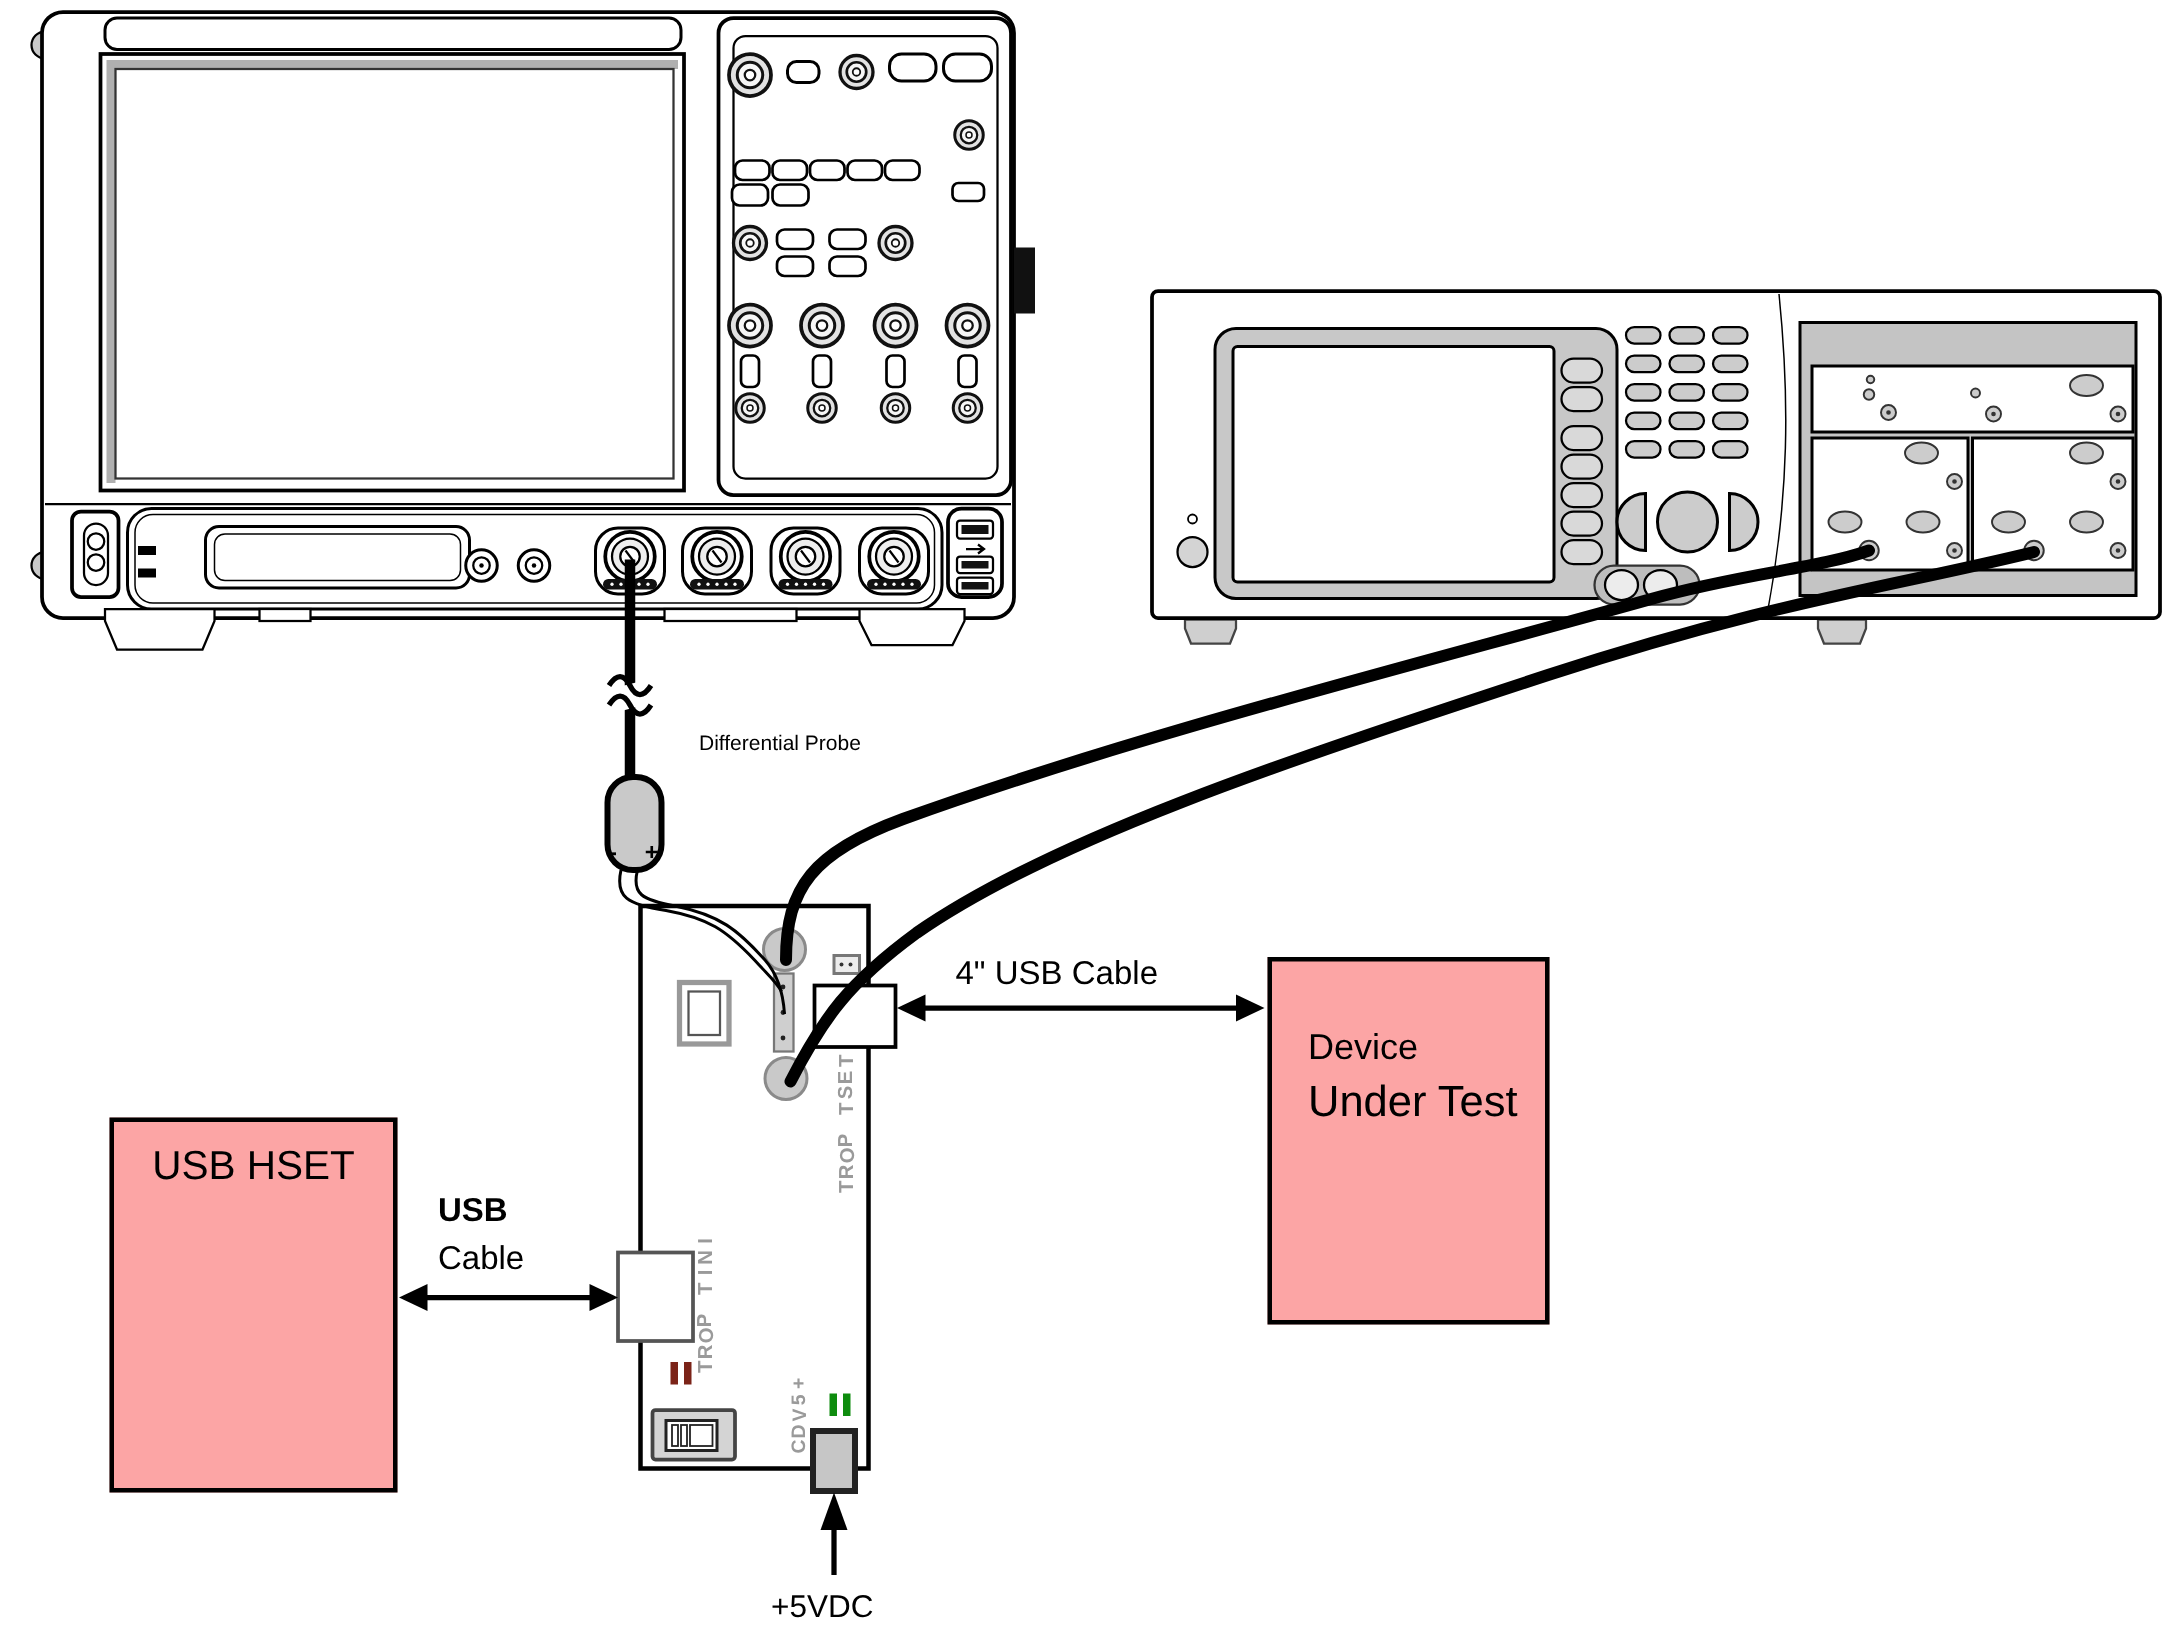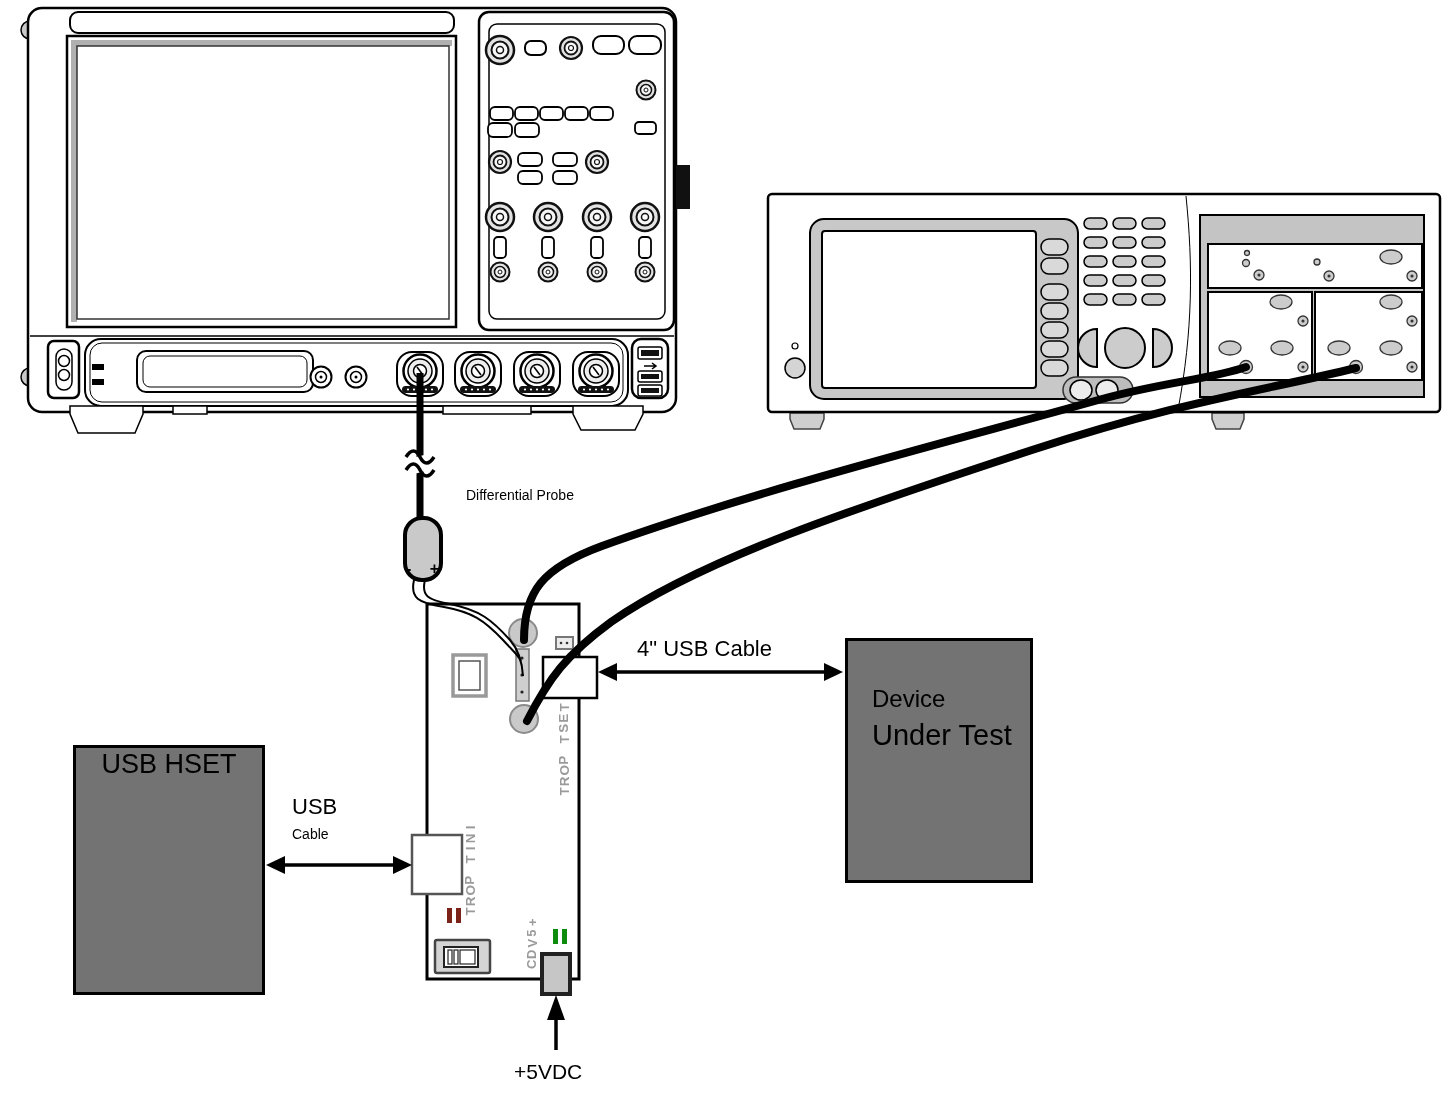--- a/index.html
+++ b/index.html
@@ -1,20 +1,20 @@
 <!DOCTYPE html>
 <html><head>
 <meta charset="utf-8">
 <style>
   html,body{margin:0;padding:0;background:#fff;}
   #stage{position:relative;width:1454px;height:1094px;background:#fff;overflow:hidden;
          font-family:"Liberation Sans",sans-serif;color:#000;}
   #scene{position:absolute;left:0;top:0;}
   .lbl{position:absolute;white-space:pre;}
-  .box{position:absolute;border:3px solid #000;background:#737373;box-sizing:border-box;}
+  .box{position:absolute;border:3px solid #000;background:#fca5a5;box-sizing:border-box;}
   .vtext{position:absolute;display:flex;flex-direction:column;align-items:center;
          color:#9a9a9a;font-size:13.5px;font-weight:bold;}
   .vtext span{height:10.5px;line-height:10.5px;display:block;transform:rotate(-90deg);}
   .polarity{position:absolute;font-size:16px;font-weight:bold;letter-spacing:7px;color:#000;}
 </style>
 </head>
 <body>
 
 <div id="stage">
 
@@ -262,32 +262,32 @@
     <polygon points="843,672 824,663 824,681"></polygon>
     <line x1="280" y1="865" x2="398" y2="865" stroke="#000" stroke-width="3.5"></line>
     <polygon points="266,865 285,856 285,874"></polygon>
     <polygon points="412,865 393,856 393,874"></polygon>
     <line x1="556" y1="1050" x2="556" y2="1010" stroke="#000" stroke-width="3.5"></line>
     <polygon points="556,995 547,1020 565,1020"></polygon>
   </g>
 </svg>
 
   <div class="box" style="left:73px;top:745px;width:192px;height:250px;">
-    <div class="lbl" style="left:0;right:0;top:1px;text-align:center;font-size:27px;">USB HSET</div>
+    <div class="lbl" style="left:0;right:0;top:14px;text-align:center;font-size:27px;">USB HSET</div>
   </div>
 
   <div class="box" style="left:845px;top:638px;width:188px;height:245px;">
     <div class="lbl" style="left:24px;top:44px;font-size:24px;">Device</div>
     <div class="lbl" style="left:24px;top:78px;font-size:29px;">Under Test</div>
   </div>
 
   <div class="lbl" style="left:466px;top:487px;font-size:14px;">Differential Probe</div>
   <div class="lbl" style="left:637px;top:636px;font-size:22px;">4" USB Cable</div>
-  <div class="lbl" style="left:292px;top:794px;font-size:22px;">USB</div>
-  <div class="lbl" style="left:292px;top:826px;font-size:14px;">Cable</div>
+  <div class="lbl" style="left:292px;top:794px;font-size:22px;font-weight:bold;">USB</div>
+  <div class="lbl" style="left:292px;top:826px;font-size:22px;">Cable</div>
   <div class="lbl" style="left:514px;top:1060px;font-size:21px;">+5VDC</div>
 
   <div class="vtext" style="left:556px;top:702px;width:18px;">
       <span>T</span>
       <span>E</span>
       <span>S</span>
       <span>T</span>
       <span>&nbsp;</span>
       <span>P</span>
       <span>O</span>

